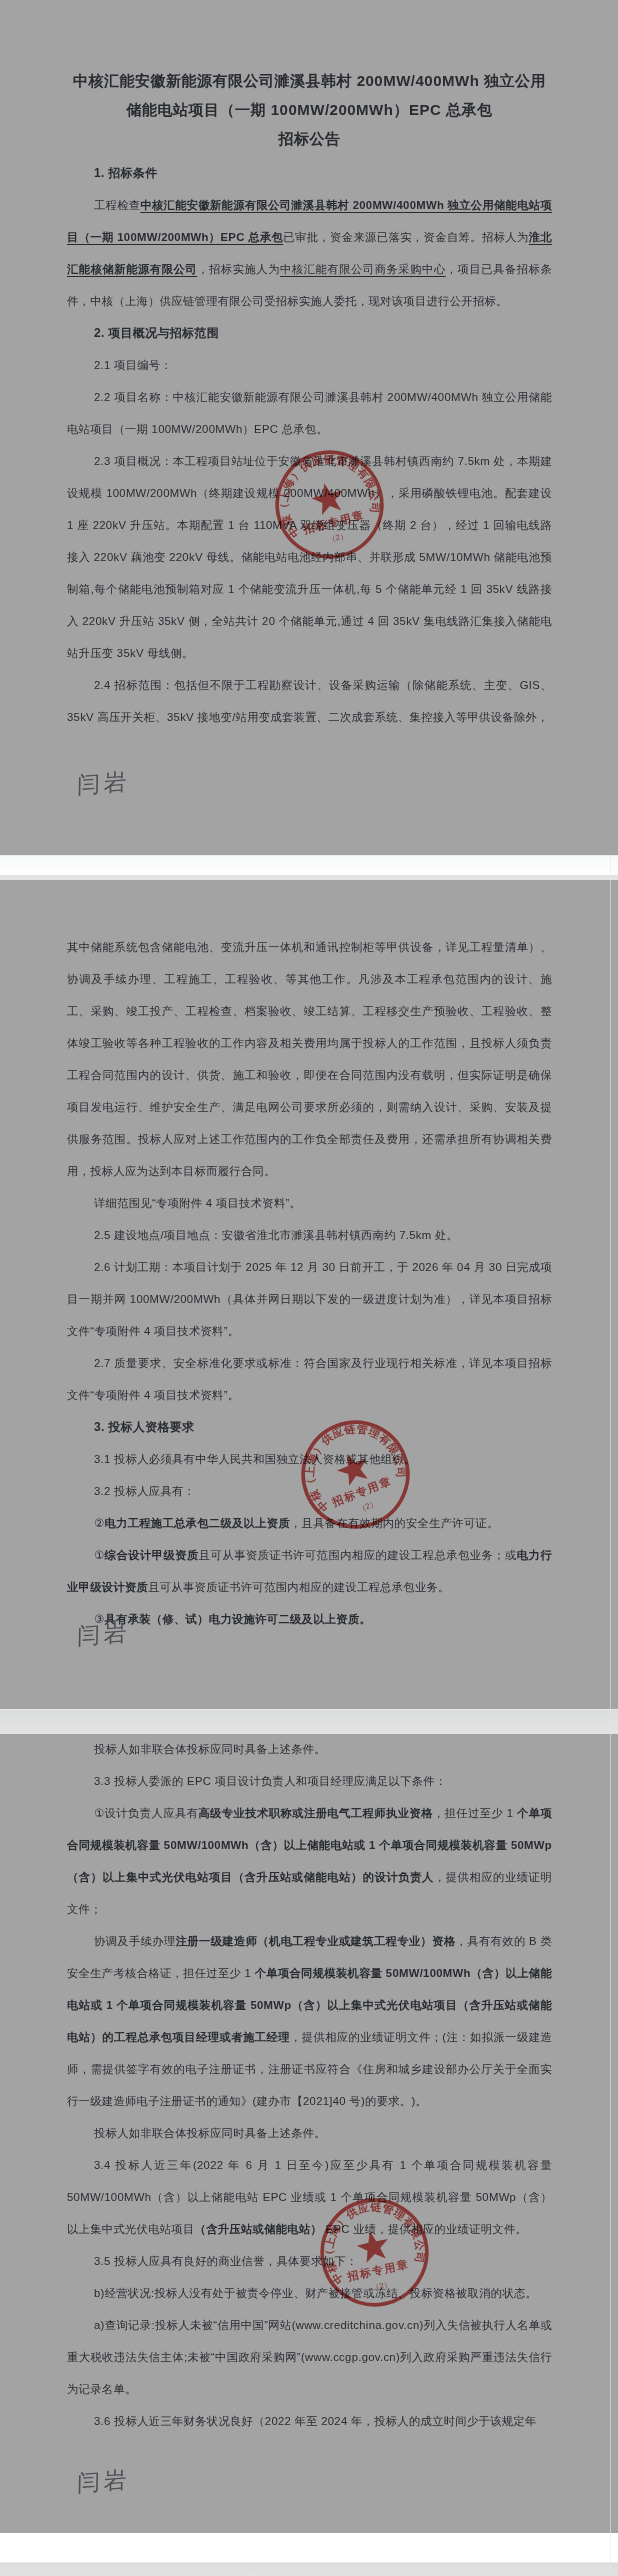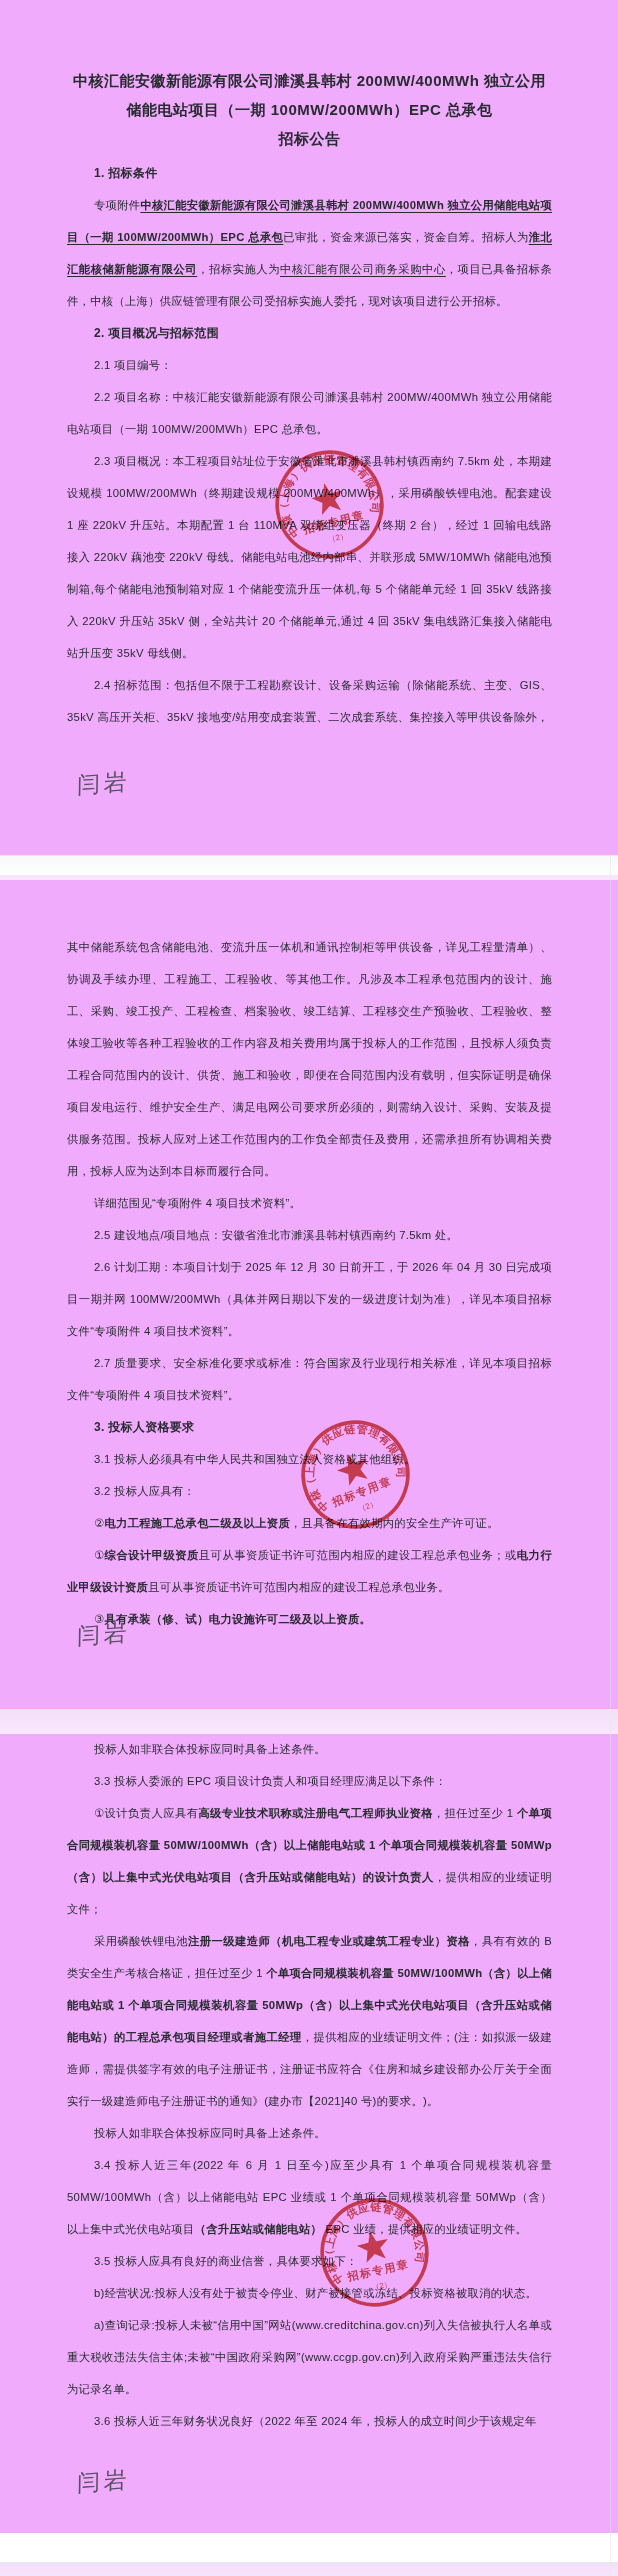--- a/index.html
+++ b/index.html
@@ -1,19 +1,19 @@
 <!DOCTYPE html>
 <html style="font-size:8.2px"><head>
 <meta charset="utf-8">
 <style>
   html,body{margin:0;padding:0;background:#ffffff;}
   body{width:618px;height:3618px;position:relative;overflow:hidden;
        font-family:"Liberation Sans","DejaVu Sans",sans-serif;color:#282b30;}
   #doc{position:absolute;left:0;top:0;width:618px;height:3618px;background:#ffffff;}
-  .page{position:absolute;left:0;width:618px;overflow:hidden;background:#f0abfc;}
+  .page{position:absolute;left:0;width:618px;overflow:hidden;background:#a3a3a3;}
   .inner{padding-left:67px;padding-right:66px;}
   p{margin:0;font-size:11.3px;line-height:32px;text-align:justify;letter-spacing:0.3px;}
   .ind{text-indent:27px;}
   .h{font-weight:bold;font-size:12px;}
   .title{ text-align:center;font-weight:bold;font-size:15px;line-height:29px;letter-spacing:0.5px;text-indent:0;}
   .b{font-weight:bold;}
   .u{text-decoration:underline;text-underline-offset:3.1px;text-decoration-thickness:0.8px;}
   .page-sep{position:absolute;left:0;width:618px;height:1px;background:#e6e9eb;}
   .page-shadow{position:absolute;left:0;width:618px;height:24px;
                background:linear-gradient(#f4f6f7,#ffffff);opacity:.7;}
@@ -43,21 +43,21 @@
       </symbol>
     </defs>
   </svg>
 
   <section class="page" style="top:0;height:855px;">
     <div class="inner" style="padding-top:66px;">
       <p class="title">中核汇能安徽新能源有限公司濉溪县韩村 200MW/400MWh 独立公用</p>
       <p class="title">储能电站项目（一期 100MW/200MWh）EPC 总承包</p>
       <p class="title" style="margin-bottom:4.1px;">招标公告</p>
       <p class="h ind">1. 招标条件</p>
-      <p class="ind"><span class="">专项附件</span><span class="b u">中核汇能安徽新能源有限公司濉溪县韩村 200MW/400MWh 独立公用储能电站项目（一期 100MW/200MWh）EPC 总承包</span><span class="">已审批，资金来源已落实，资金自筹。招标人为</span><span class="b u">淮北汇能核储新能源有限公司</span><span class="">，招标实施人为</span><span class="u">中核汇能有限公司商务采购中心</span><span class="">，项目已具备招标条件，中核（上海）供应链管理有限公司受招标实施人委托，现对该项目进行公开招标。</span></p>
+      <p class="ind"><span class="">工程检查</span><span class="b u">中核汇能安徽新能源有限公司濉溪县韩村 200MW/400MWh 独立公用储能电站项目（一期 100MW/200MWh）EPC 总承包</span><span class="">已审批，资金来源已落实，资金自筹。招标人为</span><span class="b u">淮北汇能核储新能源有限公司</span><span class="">，招标实施人为</span><span class="u">中核汇能有限公司商务采购中心</span><span class="">，项目已具备招标条件，中核（上海）供应链管理有限公司受招标实施人委托，现对该项目进行公开招标。</span></p>
       <p class="h ind">2. 项目概况与招标范围</p>
       <p class="ind">2.1 项目编号：</p>
       <p class="ind">2.2 项目名称：中核汇能安徽新能源有限公司濉溪县韩村 200MW/400MWh 独立公用储能电站项目（一期 100MW/200MWh）EPC 总承包。</p>
       <p class="ind">2.3 项目概况：本工程项目站址位于安徽省淮北市濉溪县韩村镇西南约 7.5km 处，本期建设规模 100MW/200MWh（终期建设规模 200MW/400MWh），采用磷酸铁锂电池。配套建设 1 座 220kV 升压站。本期配置 1 台 110MVA 双绕组变压器（终期 2 台），经过 1 回输电线路接入 220kV 藕池变 220kV 母线。储能电站电池经内部串、并联形成 5MW/10MWh 储能电池预制箱,每个储能电池预制箱对应 1 个储能变流升压一体机,每 5 个储能单元经 1 回 35kV 线路接入 220kV 升压站 35kV 侧，全站共计 20 个储能单元,通过 4 回 35kV 集电线路汇集接入储能电站升压变 35kV 母线侧。</p>
       <p class="ind">2.4 招标范围：包括但不限于工程勘察设计、设备采购运输（除储能系统、主变、GIS、35kV 高压开关柜、35kV 接地变/站用变成套装置、二次成套系统、集控接入等甲供设备除外，</p>
     </div>
   </section>
 
   <section class="page" style="top:875px;height:854px;">
     <div class="inner" style="padding-top:56px;">
@@ -73,21 +73,21 @@
       <p class="ind"><span class="">①</span><span class="b ">综合设计甲级资质</span><span class="">且可从事资质证书许可范围内相应的建设工程总承包业务；或</span><span class="b ">电力行业甲级设计资质</span><span class="">且可从事资质证书许可范围内相应的建设工程总承包业务。</span></p>
       <p class="ind"><span class="">③</span><span class="b ">具有承装（修、试）电力设施许可二级及以上资质。</span></p>
     </div>
   </section>
 
   <section class="page" style="top:1680px;height:853px;">
     <div class="inner" style="padding-top:53px;">
       <p class="ind">投标人如非联合体投标应同时具备上述条件。</p>
       <p class="ind">3.3 投标人委派的 EPC 项目设计负责人和项目经理应满足以下条件：</p>
       <p class="ind"><span class="">①设计负责人应具有</span><span class="b ">高级专业技术职称或注册电气工程师执业资格</span><span class="">，担任过至少 1 </span><span class="b ">个单项合同规模装机容量 50MW/100MWh（含）以上储能电站或 1 个单项合同规模装机容量 50MWp（含）以上集中式光伏电站项目（含升压站或储能电站）的设计负责人</span><span class="">，提供相应的业绩证明文件；</span></p>
-      <p class="ind"><span class="">采用磷酸铁锂电池</span><span class="b ">注册一级建造师（机电工程专业或建筑工程专业）资格</span><span class="">，具有有效的 B 类安全生产考核合格证，担任过至少 1 </span><span class="b ">个单项合同规模装机容量 50MW/100MWh（含）以上储能电站或 1 个单项合同规模装机容量 50MWp（含）以上集中式光伏电站项目（含升压站或储能电站）的工程总承包项目经理或者施工经理</span><span class="">，提供相应的业绩证明文件；(注：如拟派一级建造师，需提供签字有效的电子注册证书，注册证书应符合《住房和城乡建设部办公厅关于全面实行一级建造师电子注册证书的通知》(建办市【2021]40 号)的要求。)。</span></p>
+      <p class="ind"><span class="">协调及手续办理</span><span class="b ">注册一级建造师（机电工程专业或建筑工程专业）资格</span><span class="">，具有有效的 B 类安全生产考核合格证，担任过至少 1 </span><span class="b ">个单项合同规模装机容量 50MW/100MWh（含）以上储能电站或 1 个单项合同规模装机容量 50MWp（含）以上集中式光伏电站项目（含升压站或储能电站）的工程总承包项目经理或者施工经理</span><span class="">，提供相应的业绩证明文件；(注：如拟派一级建造师，需提供签字有效的电子注册证书，注册证书应符合《住房和城乡建设部办公厅关于全面实行一级建造师电子注册证书的通知》(建办市【2021]40 号)的要求。)。</span></p>
       <p class="ind">投标人如非联合体投标应同时具备上述条件。</p>
       <p class="ind"><span class="">3.4 投标人近三年(2022 年 6 月 1 日至今)应至少具有 1 个单项合同规模装机容量 50MW/100MWh（含）以上储能电站 EPC 业绩或 1 个单项合同规模装机容量 50MWp（含）以上集中式光伏电站项目</span><span class="b ">（含升压站或储能电站）</span><span class=""> EPC 业绩，提供相应的业绩证明文件。</span></p>
       <p class="ind">3.5 投标人应具有良好的商业信誉，具体要求如下：</p>
       <p class="ind">b)经营状况:投标人没有处于被责令停业、财产被接管或冻结、投标资格被取消的状态。</p>
       <p class="ind">a)查询记录:投标人未被“信用中国”网站(www.creditchina.gov.cn)列入失信被执行人名单或重大税收违法失信主体;未被“中国政府采购网”(www.ccgp.gov.cn)列入政府采购严重违法失信行为记录名单。</p>
       <p class="ind">3.6 投标人近三年财务状况良好（2022 年至 2024 年，投标人的成立时间少于该规定年</p>
     </div>
   </section>
 
   <section class="page" style="top:2562px;height:854px;">

